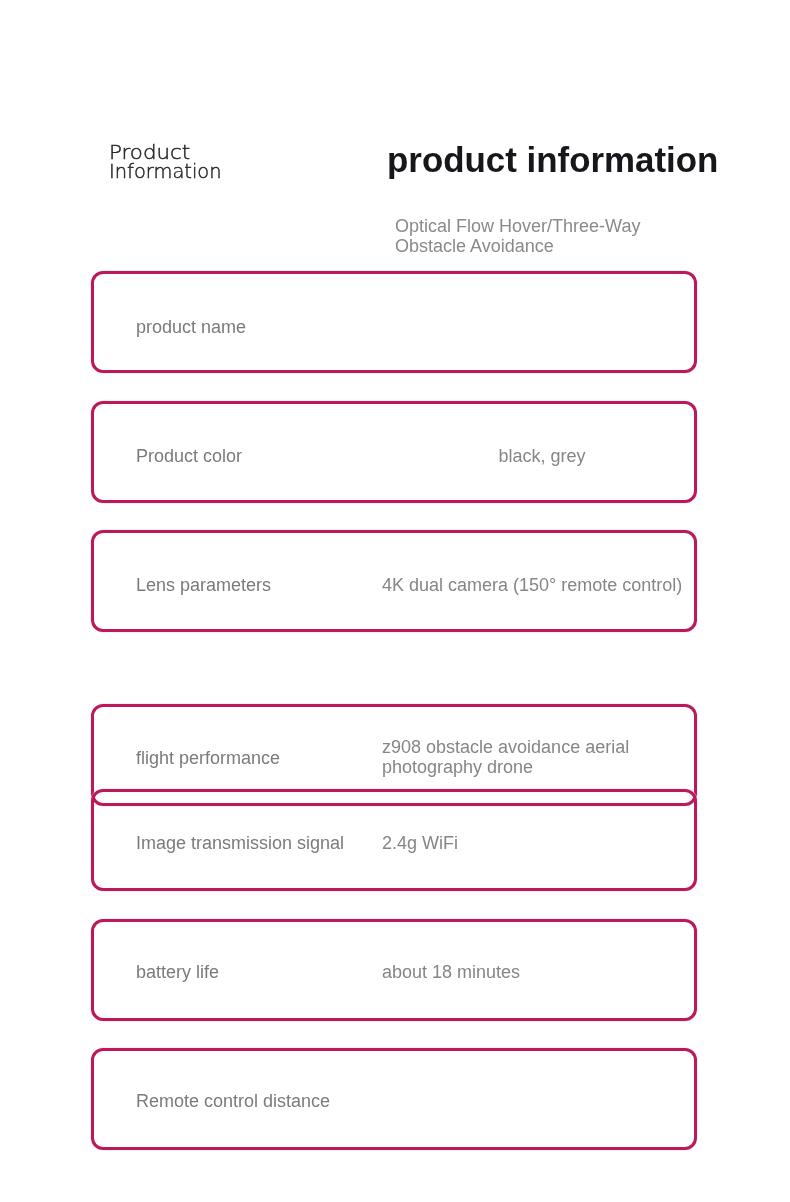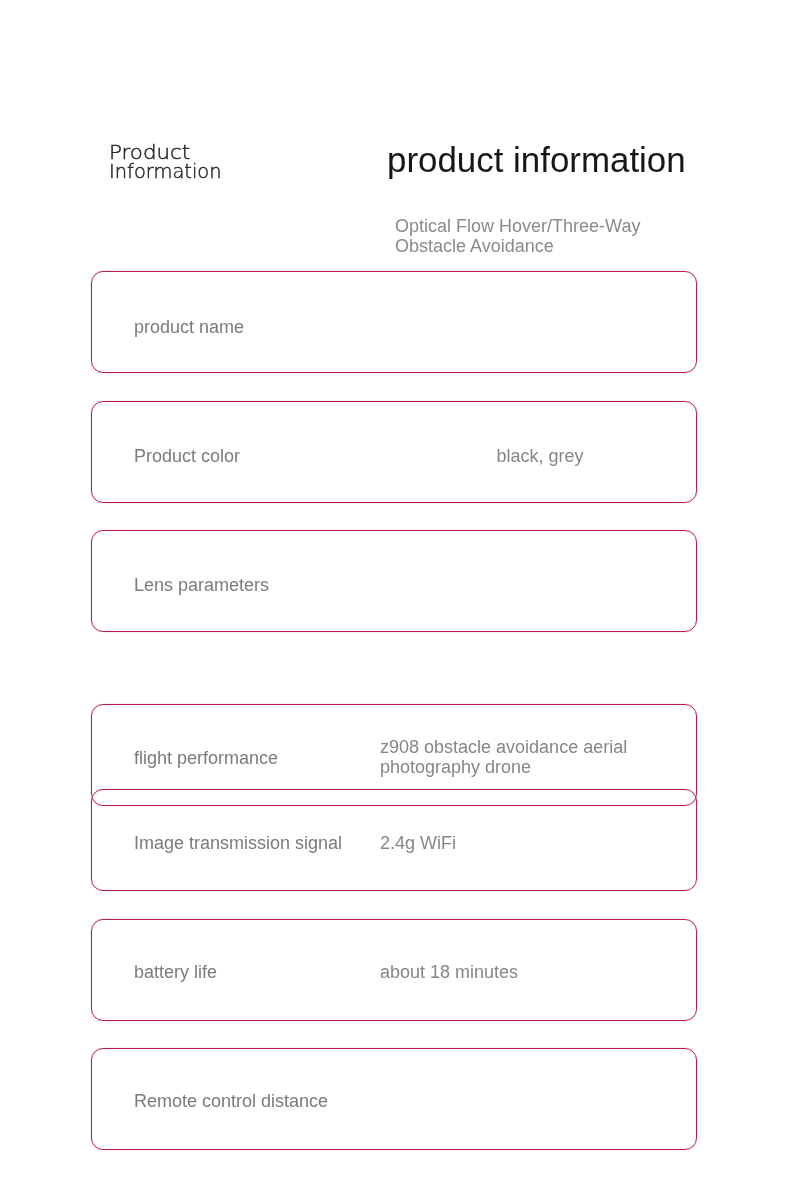--- a/index.html
+++ b/index.html
@@ -23,35 +23,35 @@
     color:#26262a;
     -webkit-text-stroke:0.45px #26262a;
     white-space:nowrap;
   }
   .brand .bline { display:block; transform-origin:left center; }
   .brand .bline-1 { transform:scaleX(1.070); }
   .brand .bline-2 { transform:scaleX(0.972); }
 
   .main-title {
     position:absolute; left:387px; top:140.3px;
-    font-size:34.9px; line-height:40px; color:#17171b; font-weight:400;
+    font-size:34.9px; line-height:40px; color:#17171b; font-weight:700;
     white-space:nowrap;
   }
 
   .subtitle {
     position:absolute; left:395px; top:216.4px;
     font-size:18px; line-height:20.3px; color:#8a8a8a; font-weight:400;
     width:260px;
   }
 
   .rows { position:absolute; left:90.5px; top:271px; width:606px; height:879px; }
 
   .row {
     box-sizing:border-box;
-    border:1px solid #be185d;
+    border:3px solid #be185d;
     box-shadow:0 0 0 0.5px #e6e6e6;
     border-radius:12px;
     height:102px;
     width:606px;
     position:absolute;
     left:0;
   }
   .row:nth-child(1) { top:0px; }
   .row:nth-child(2) { top:130px;text-align:center; }
   .row:nth-child(3) { top:259px; }
@@ -96,20 +96,21 @@
     <div class="row first">
       <div class="label">product name</div>
       <div class="value"></div>
     </div>
     <div class="row">
       <div class="label">Product color</div>
       <div class="value">black, grey</div>
     </div>
     <div class="row">
       <div class="label">Lens parameters</div>
+      <div class="value">4K dual camera (150° remote control)</div>
     </div>
     <div class="row multiline">
       <div class="label">flight performance</div>
       <div class="value">z908 obstacle avoidance aerial photography drone</div>
     </div>
     <div class="row">
       <div class="label">Image transmission signal</div>
       <div class="value">2.4g WiFi</div>
     </div>
     <div class="row">

